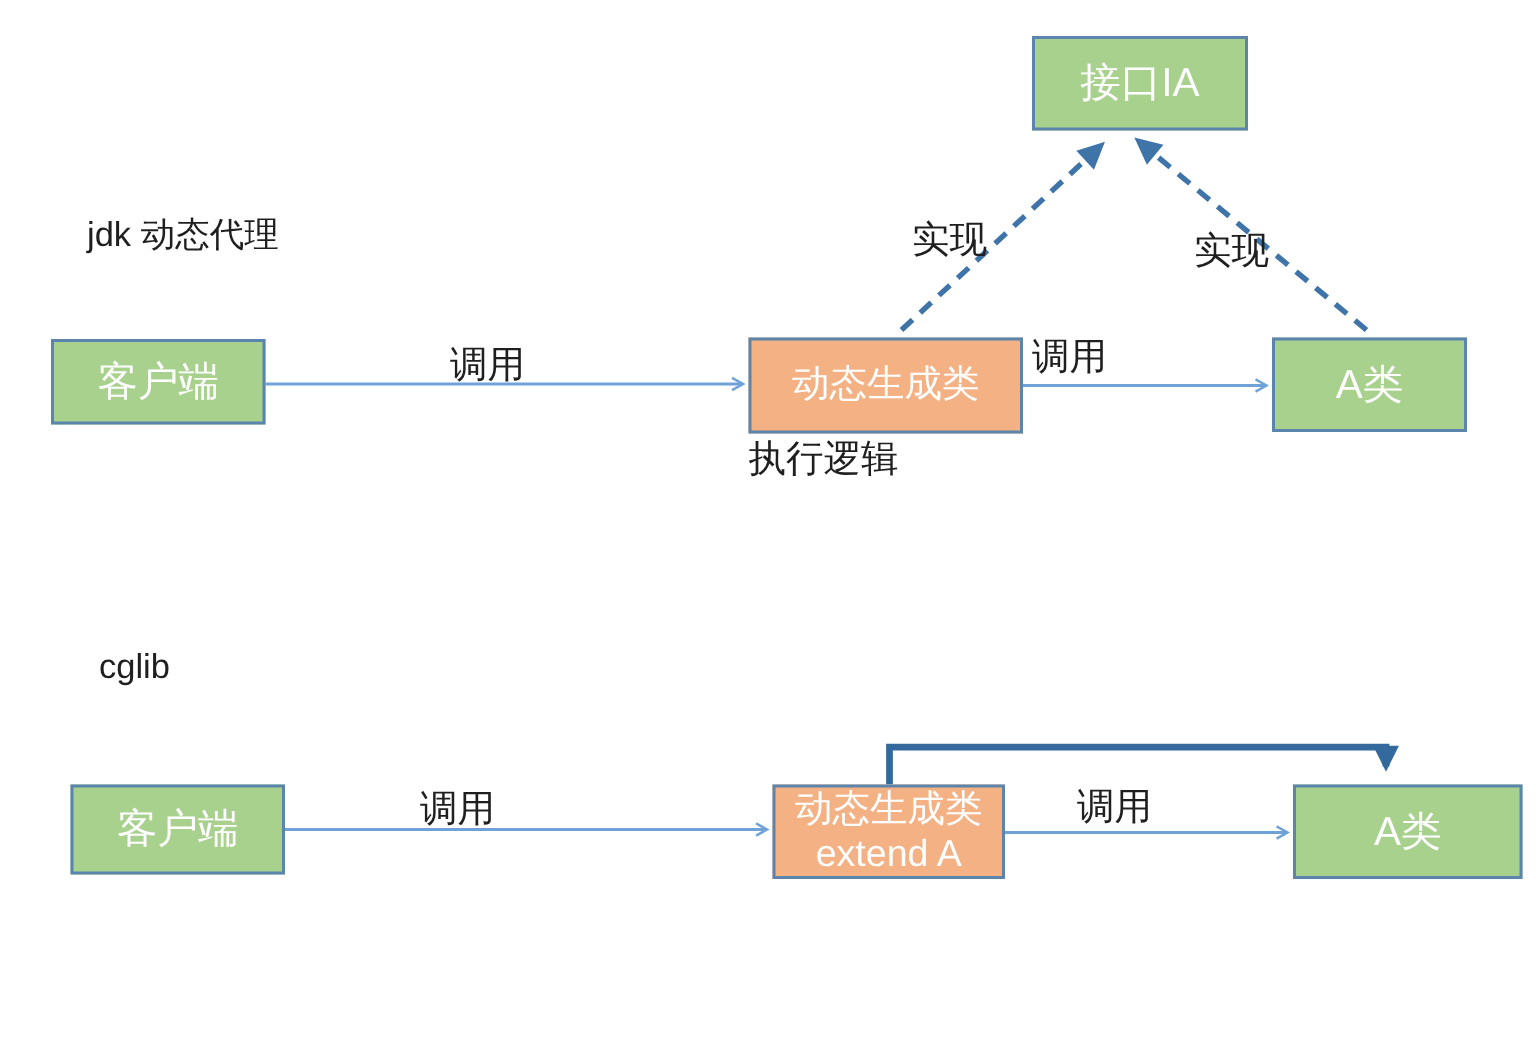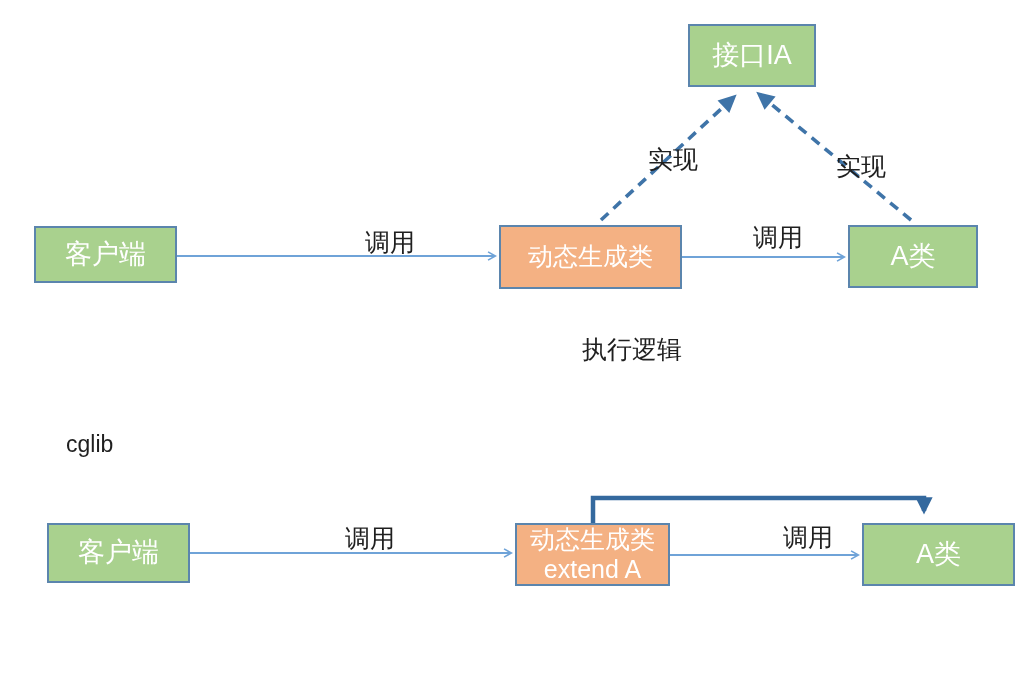--- a/index.html
+++ b/index.html
@@ -41,21 +41,21 @@
     line-height:1.18;
   }
   .box.green{background:var(--c-box_green,#a9d18e);}
   .box.orange{background:var(--c-box_orange,#f4b183);}
   .lbl{
     position:absolute;
     color:var(--c-text_dark,#1f1f1f);
     z-index:3;
     white-space:nowrap;
   }
-  .lbl.center{text-align:right;}
+  .lbl.center{text-align:left;}
   .fs-box{font-size:27px;}
   .fs-box2{font-size:25px;}
   .fs-label{font-size:25px;}
   .fs-section{font-size:23px;}
   .footer-src{
     position:absolute;left:40px;top:641px;
     font-size:23px;
     color:var(--c-source_text,#e2713a);
     z-index:3;white-space:nowrap;
   }
@@ -88,34 +88,35 @@
     <line x1="911" y1="220" x2="759" y2="94" stroke="var(--c-arrow_dashed,#3f74a8)" stroke-width="3.6" stroke-dasharray="10 7" marker-end="url(#mDash)"></line>
 
     
     <line x1="190" y1="553" x2="510" y2="553" stroke="var(--c-arrow_thin,#6fa3d8)" stroke-width="2" marker-end="url(#mThin)"></line>
     
     <line x1="670" y1="555" x2="857" y2="555" stroke="var(--c-arrow_thin,#6fa3d8)" stroke-width="2" marker-end="url(#mThin)"></line>
      A (elbow) --&gt;
     <path d="M593,523 L593,498 L924,498 L924,511" fill="none" stroke="var(--c-arrow_thick,#34699e)" stroke-width="4.5" stroke-linejoin="miter" marker-end="url(#mThick)"></path>
   </svg>
 
+  <div class="lbl fs-section" style="left:58px;top:141px;">jdk 动态代理</div>
 
-  <div class="box green fs-box" style="left:688px;top:24px;width:128px;height:63px;">
+  <div class="box green fs-box" style="left:688px;top:24px;width:144px;height:63px;">
     <span>接口IA</span>
   </div>
 
   <div class="box green fs-box" style="left:34px;top:226px;width:143px;height:57px;">
     <span>客户端</span>
   </div>
 
   <div class="box orange fs-box2" style="left:499px;top:225px;width:183px;height:64px;">
     <span>动态生成类</span>
   </div>
 
-  <div class="lbl center fs-label" style="left:499px;top:289px;width:183px;margin-top:44px;">执行逻辑</div>
+  <div class="lbl center fs-label" style="left:499px;top:289px;width:183px;">执行逻辑</div>
 
   <div class="box green fs-box" style="left:848px;top:225px;width:130px;height:63px;">
     <span>A类</span>
   </div>
 
   <div class="lbl center fs-label" style="left:300px;top:226px;width:115px;">调用</div>
 
   <div class="lbl center fs-label" style="left:688px;top:221px;width:115px;">调用</div>
 
   <div class="lbl center fs-label" style="left:608px;top:143px;width:90px;">实现</div>

